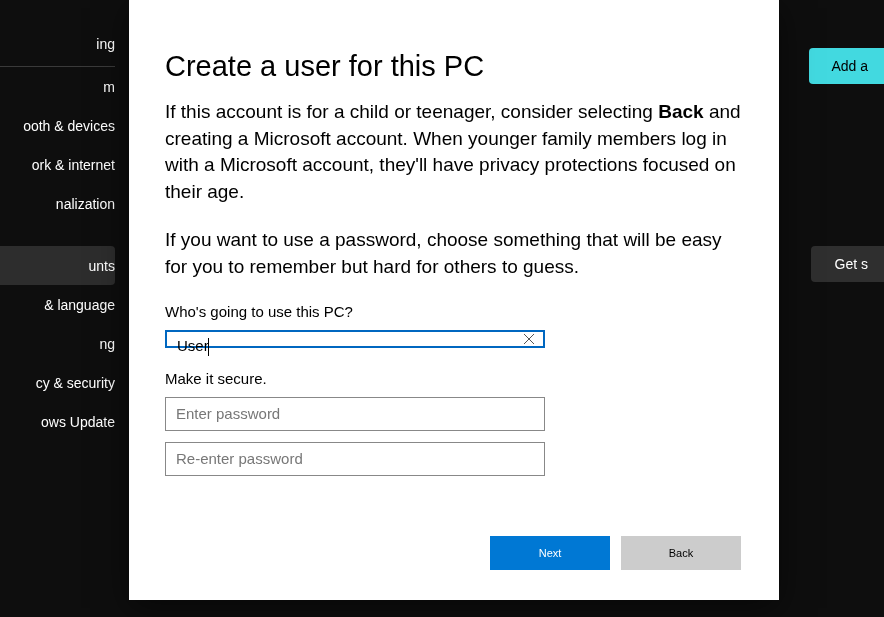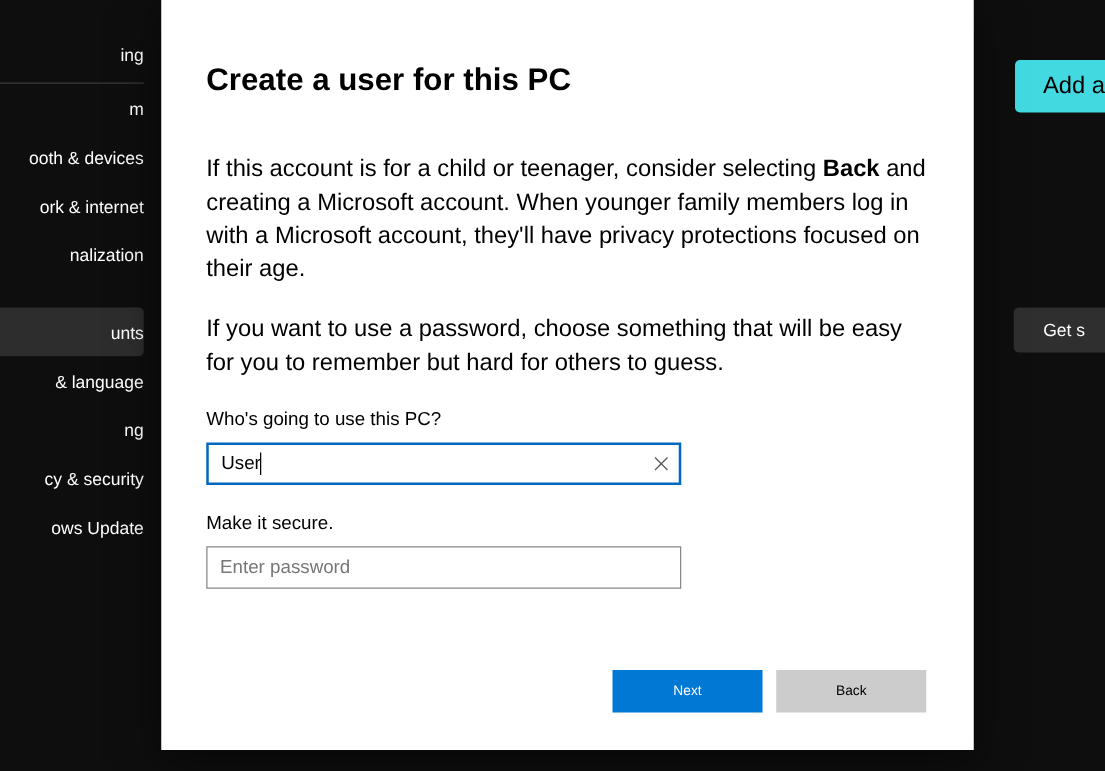--- a/index.html
+++ b/index.html
@@ -46,22 +46,22 @@
       padding-bottom: 14px;
     }
     .top-button {
       position: absolute;
       right: 0;
       top: 48px;
       background: #42d9e0;
       color: #000;
       border: none;
       border-radius: 4px 0 0 4px;
-      padding: 10px 0 10px 22px;
-      font-size: 19px;
+      padding: 10px 16px 10px 22px;
+      font-size: 14px;
       cursor: pointer;
     }
     .mid-button {
       position: absolute;
       right: 0;
       top: 246px;
       background: #2f2f2f;
       color: #fff;
       border: none;
       border-radius: 4px 0 0 4px;
@@ -75,24 +75,24 @@
       top: 0;
       width: 650px;
       height: 600px;
       background: #fff;
       box-shadow: 0 8px 32px rgba(0,0,0,0.5);
       padding: 50px 38px 30px 36px;
       display: flex;
       flex-direction: column;
     }
     .modal-title {
-      font-size: 25px;
-      font-weight: 700;
-      color: #000;
-      margin-bottom: 44px;
+      font-size: 29px;
+      font-weight: 400;
+      color: #000;
+      margin-bottom: 16px;
     }
     .modal-desc {
       font-size: 19px;
       color: #000;
       line-height: 1.4;
       margin-bottom: 22px;
     }
     .modal-desc b {
       font-weight: 600;
     }
@@ -168,21 +168,21 @@
       display: inline-block;
       width: 1px;
       height: 18px;
       background: #000;
       vertical-align: middle;
       margin-left: -1px;
       position: relative;
     }
     .input-with-caret {
       width: 100%;
-      height: 34px;
+      height: 18px;
       border: 2px solid #0067c0;
       padding: 6px 34px 0 10px;
       font-size: 15px;
       color: #000;
       background: #fff;
       position: relative;
       line-height: 1;
     }
   </style>
 </head>
@@ -229,18 +229,21 @@
       </svg>
     </span>
   </div>
 
   <div class="field-label">Make it secure.</div>
 
   <div class="input-wrapper input-gap">
     <input type="password" class="text-input plain" placeholder="Enter password" style="">
   </div>
 
+  <div class="input-wrapper">
+    <input type="password" class="text-input plain" placeholder="Re-enter password" style="">
+  </div>
 
   <div class="modal-footer">
     <button class="btn btn-primary">Next</button>
     <button class="btn btn-secondary">Back</button>
   </div>
 </div>
 
 </body></html>

